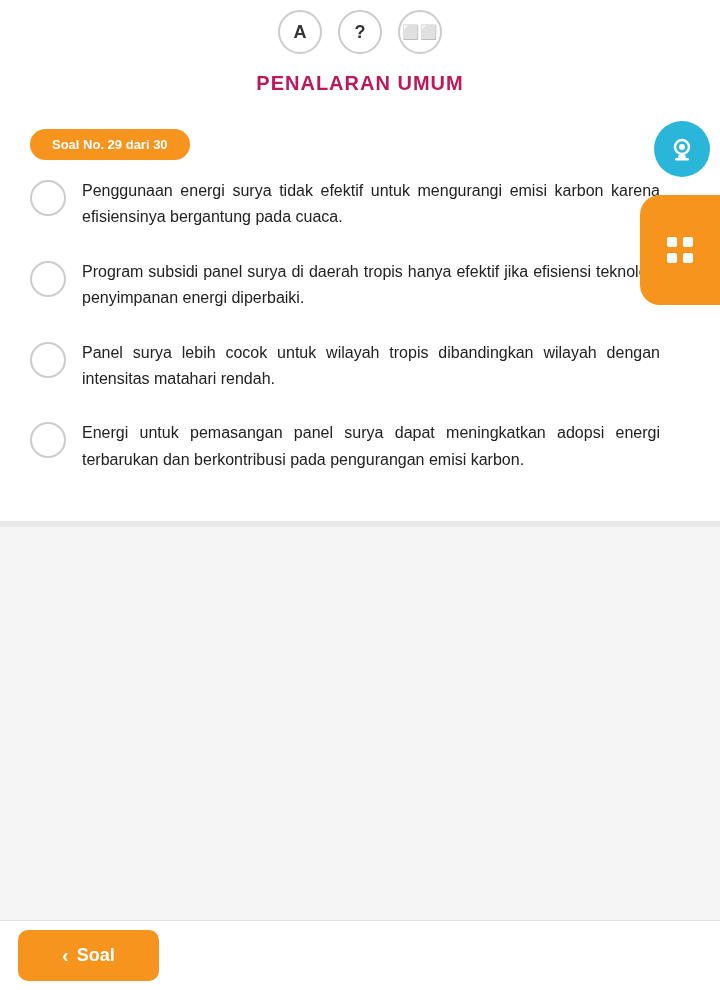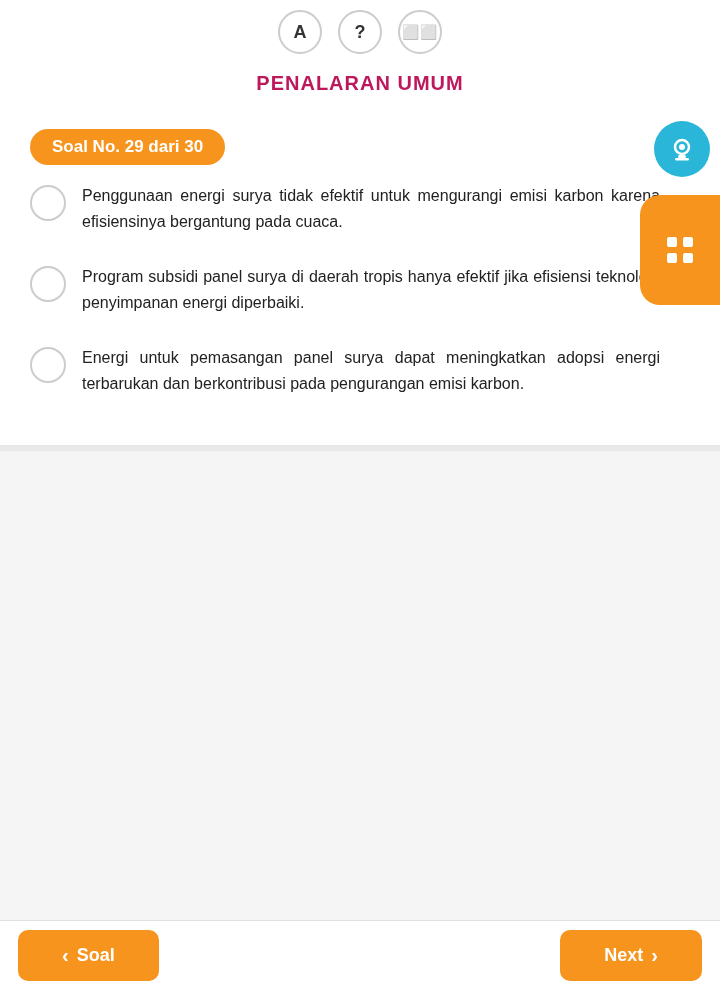--- a/index.html
+++ b/index.html
@@ -54,21 +54,21 @@
     .content-area {
       background: #fff;
       padding: 0 0 20px 0;
       position: relative;
     }
 
     .question-badge {
       display: inline-block;
       background: #f7941d;
       color: #fff;
-      font-size: 17px;
+      font-size: 13px;
       font-weight: bold;
       border-radius: 30px;
       padding: 8px 22px;
       margin: 18px 0 18px 30px;
     }
 
     .options-list {
       list-style: none;
       padding: 0 60px 0 30px;
     }
@@ -228,34 +228,34 @@
     <li class="option-item">
       <div class="radio-circle"></div>
       <span class="option-text">Penggunaan energi surya tidak efektif untuk mengurangi emisi karbon karena efisiensinya bergantung pada cuaca.</span>
     </li>
 
     <li class="option-item">
       <div class="radio-circle"></div>
       <span class="option-text">Program subsidi panel surya di daerah tropis hanya efektif jika efisiensi teknologi penyimpanan energi diperbaiki.</span>
     </li>
 
+    <li class="option-item">
+      <div class="radio-circle"></div>
+      <span class="option-text">Panel surya lebih cocok untuk wilayah tropis dibandingkan wilayah dengan intensitas matahari rendah.</span>
+    </li>
 
     <li class="option-item">
       <div class="radio-circle"></div>
       <span class="option-text">Energi untuk pemasangan panel surya dapat meningkatkan adopsi energi terbarukan dan berkontribusi pada pengurangan emisi karbon.</span>
     </li>
 
 
   </ul>
 </div>
 
 <div class="divider"></div>
 
 <div class="bottom-nav">
   <button class="nav-btn">
     <span class="arrow">‹</span>
     <span>Soal</span>
   </button>
-  <button class="nav-btn">
-    <span>Next</span>
-    <span class="arrow">›</span>
-  </button>
 </div>
 
 </body></html>

